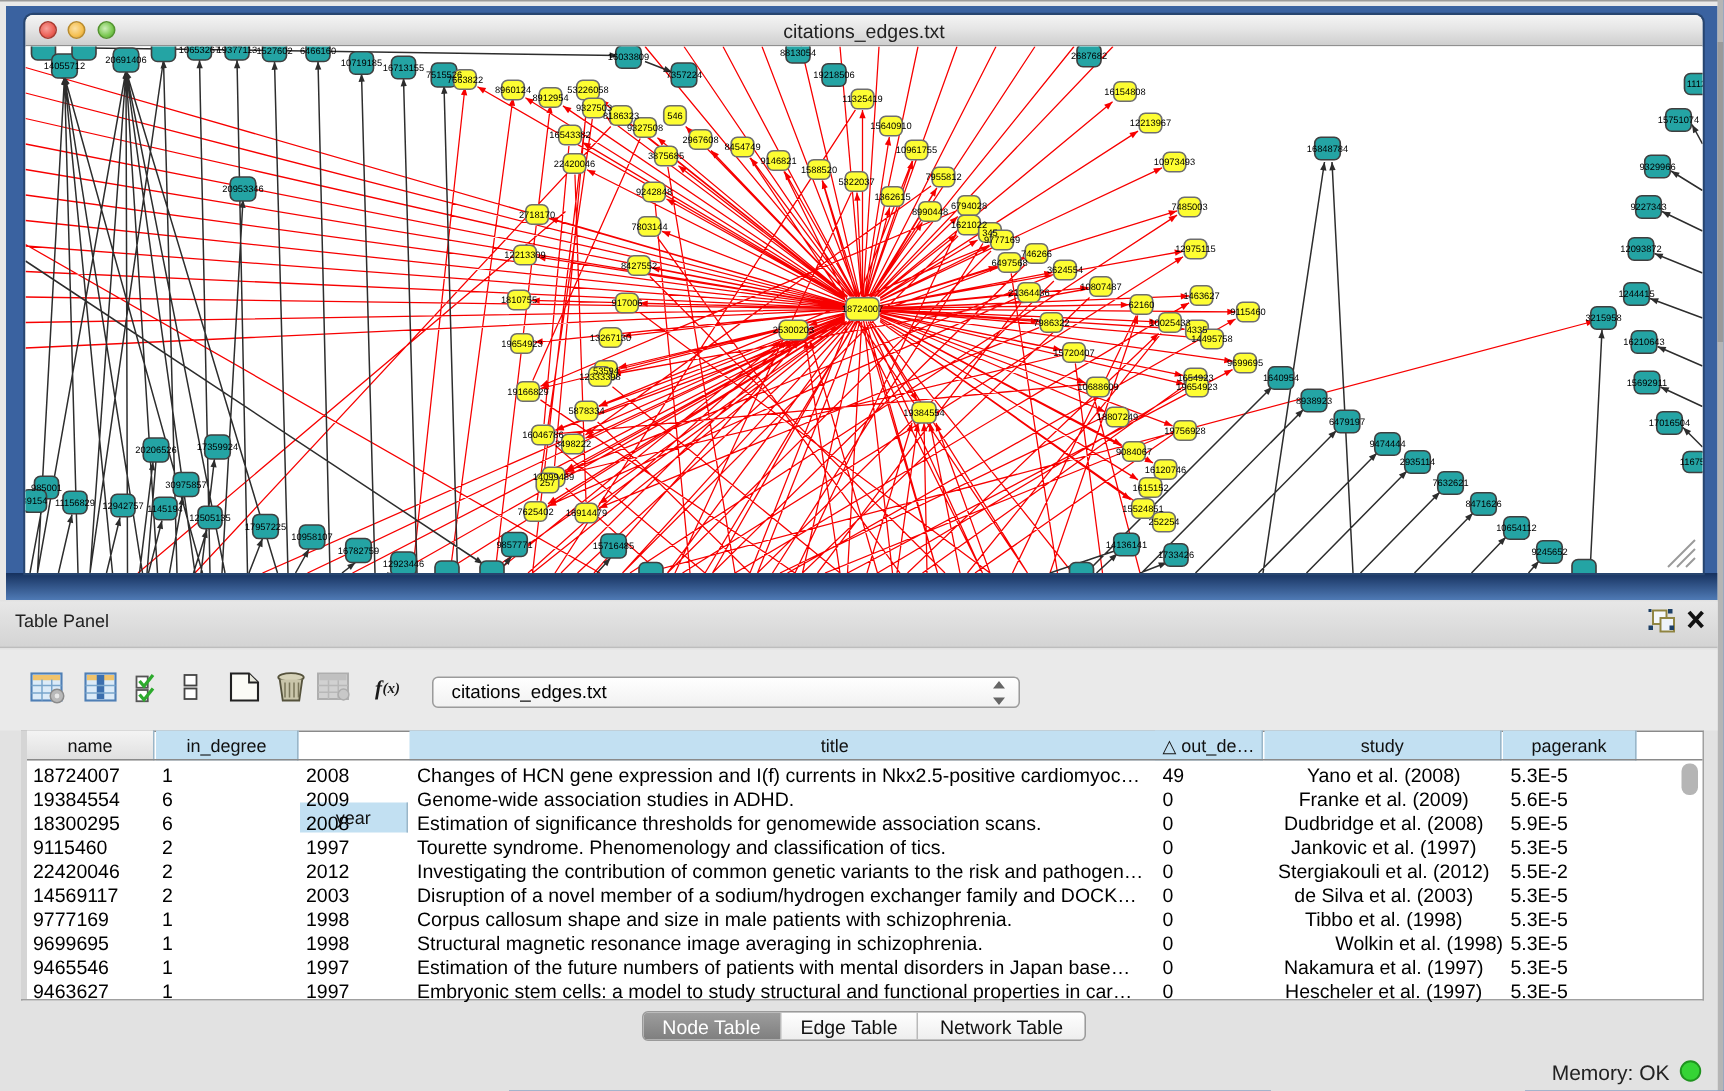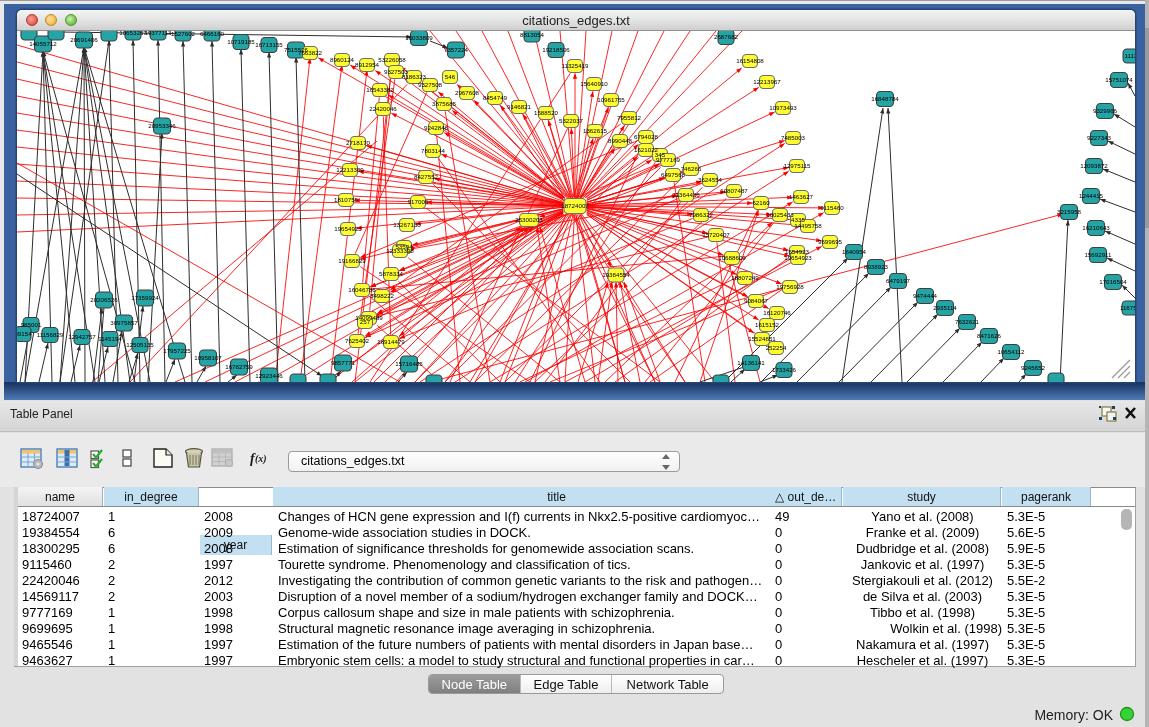--- a/index.html
+++ b/index.html
@@ -546,21 +546,21 @@
 <div class="cell" style="left:22px;top:509px">18724007</div>
 <div class="cell" style="left:108px;top:509px">1</div>
 <div class="cell" style="left:204px;top:509px">2008</div>
 <div class="cell" style="left:278px;top:509px;width:486px;overflow:hidden;white-space:nowrap">Changes of HCN gene expression and I(f) currents in Nkx2.5-positive cardiomyoc…</div>
 <div class="cell" style="left:775px;top:509px">49</div>
 <div class="cell" style="left:843px;top:509px;width:159px;text-align:center">Yano et al. (2008)</div>
 <div class="cell" style="left:1007px;top:509px">5.3E-5</div>
 <div class="cell" style="left:22px;top:525px">19384554</div>
 <div class="cell" style="left:108px;top:525px">6</div>
 <div class="cell" style="left:204px;top:525px">2009</div>
-<div class="cell" style="left:278px;top:525px;width:486px;overflow:hidden;white-space:nowrap">Genome-wide association studies in DOCK.</div>
+<div class="cell" style="left:278px;top:525px;width:486px;overflow:hidden;white-space:nowrap">Genome-wide association studies in ADHD.</div>
 <div class="cell" style="left:775px;top:525px">0</div>
 <div class="cell" style="left:843px;top:525px;width:159px;text-align:center">Franke et al. (2009)</div>
 <div class="cell" style="left:1007px;top:525px">5.6E-5</div>
 <div class="cell" style="left:22px;top:541px">18300295</div>
 <div class="cell" style="left:108px;top:541px">6</div>
 <div class="cell" style="left:204px;top:541px">2008</div>
 <div class="cell" style="left:278px;top:541px;width:486px;overflow:hidden;white-space:nowrap">Estimation of significance thresholds for genomewide association scans.</div>
 <div class="cell" style="left:775px;top:541px">0</div>
 <div class="cell" style="left:843px;top:541px;width:159px;text-align:center">Dudbridge et al. (2008)</div>
 <div class="cell" style="left:1007px;top:541px">5.9E-5</div>

